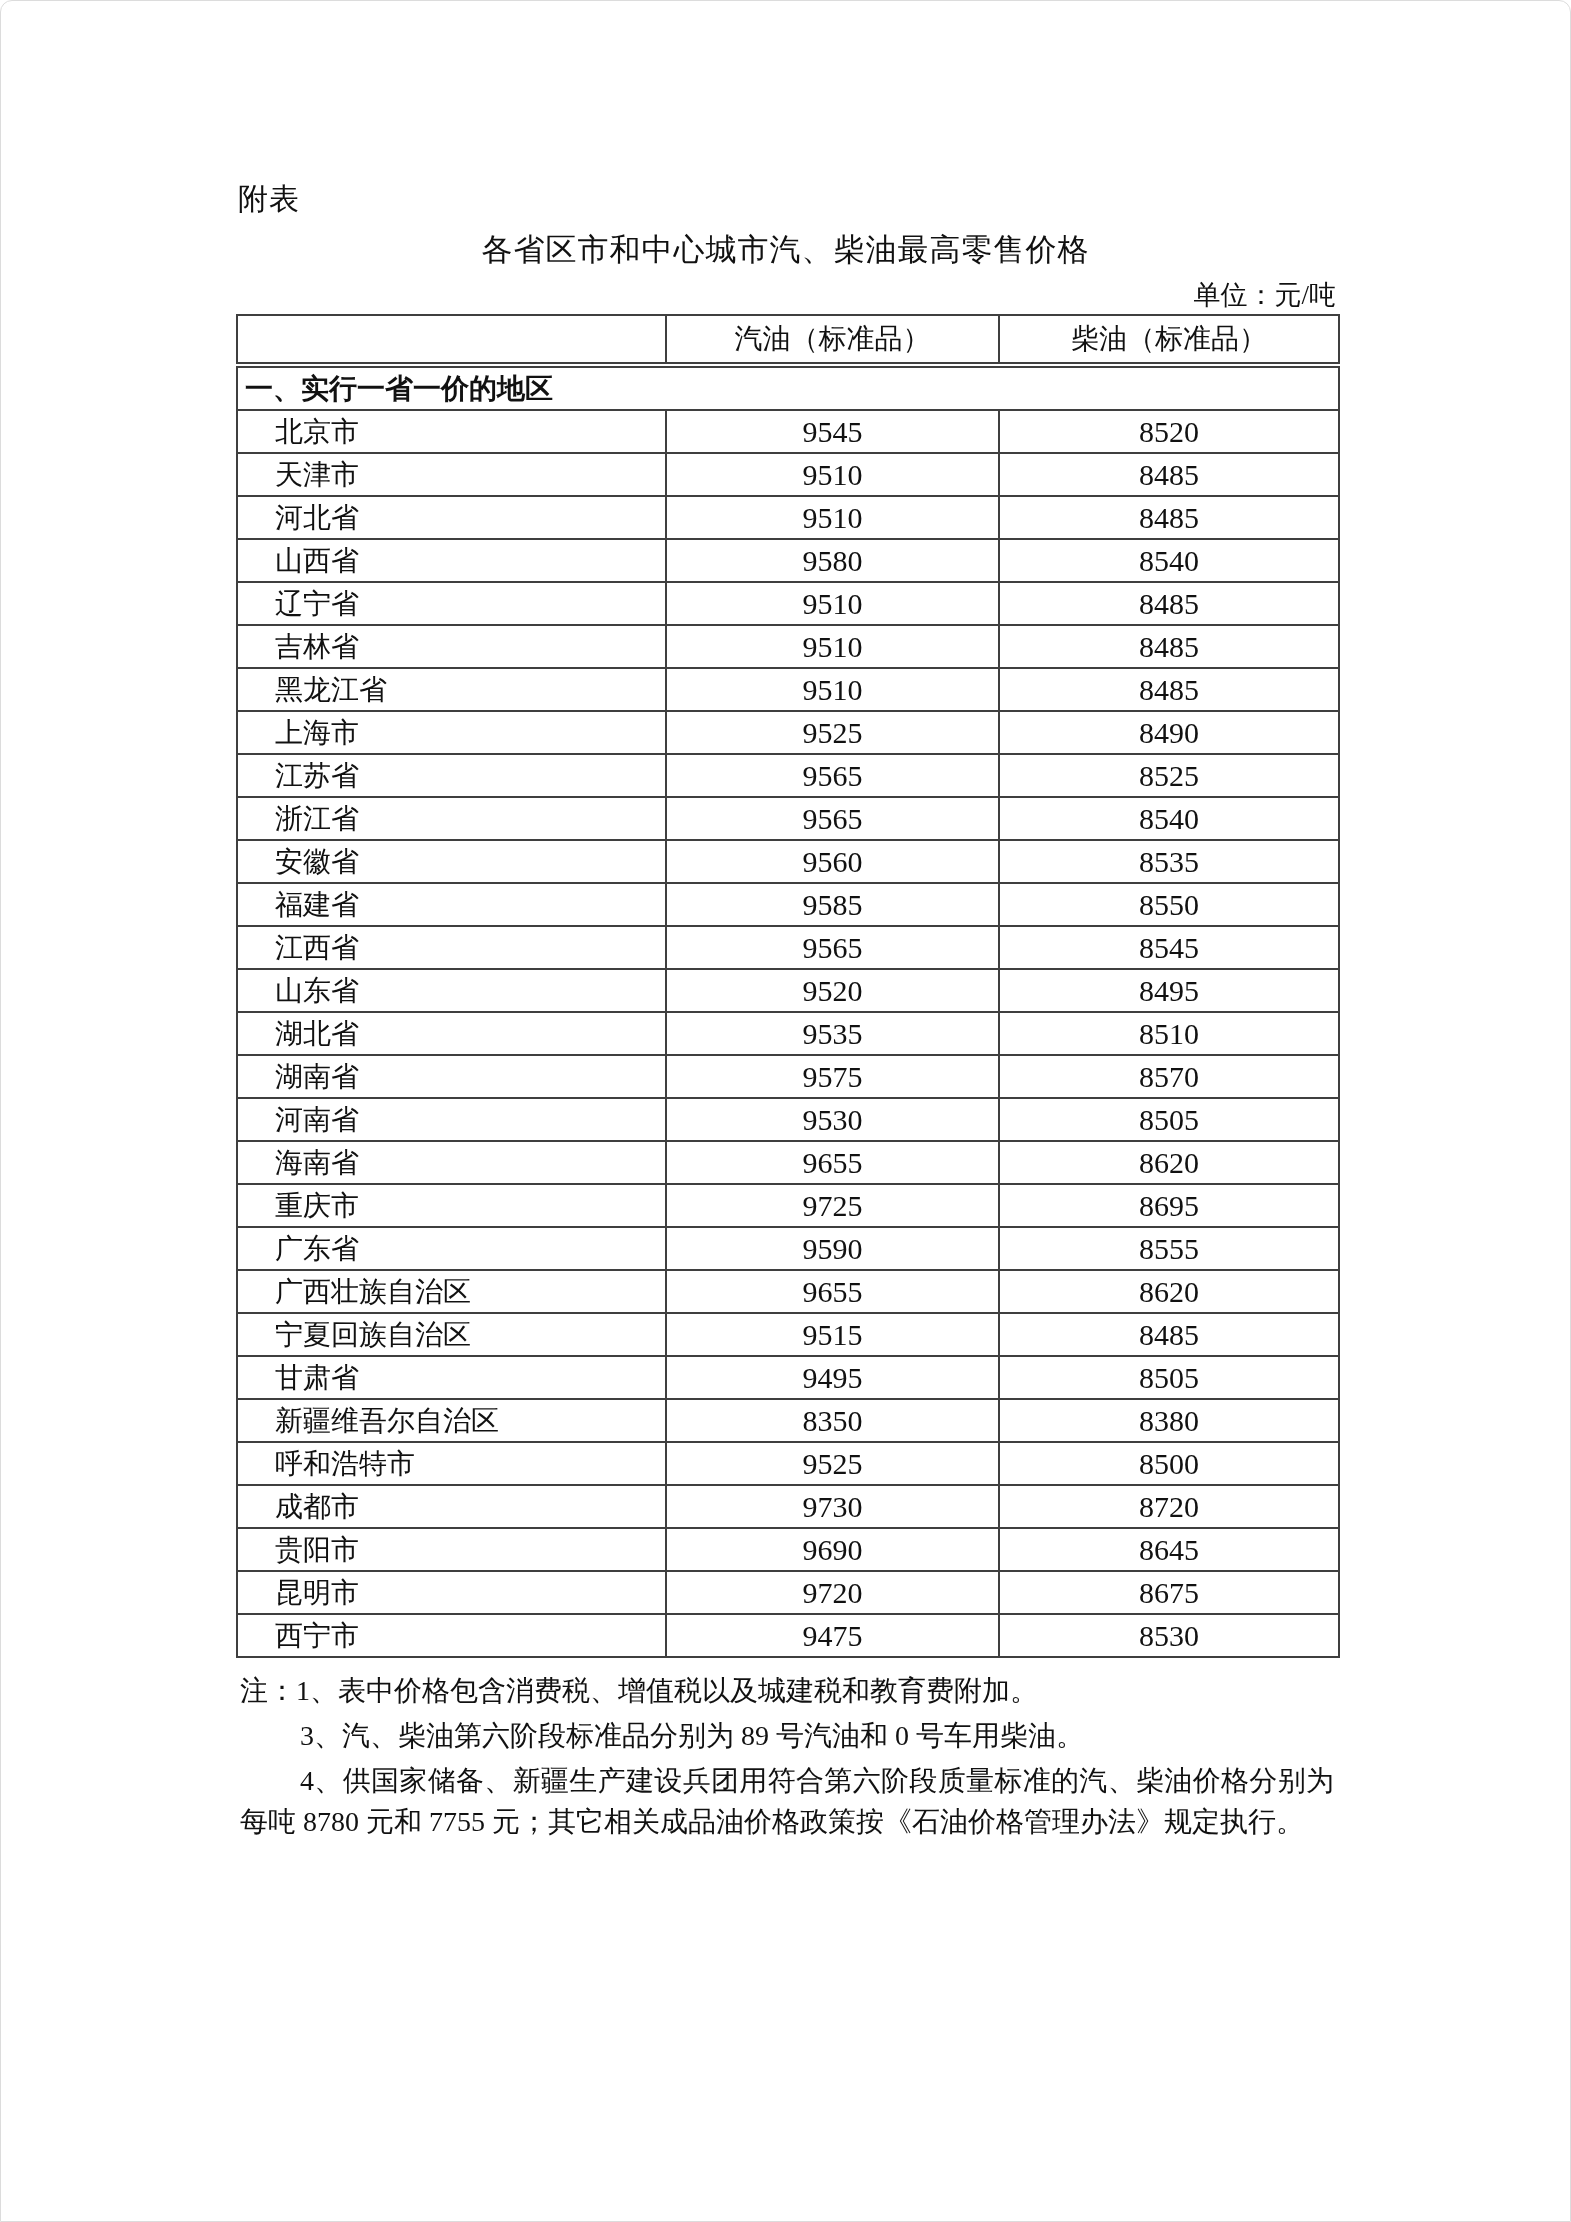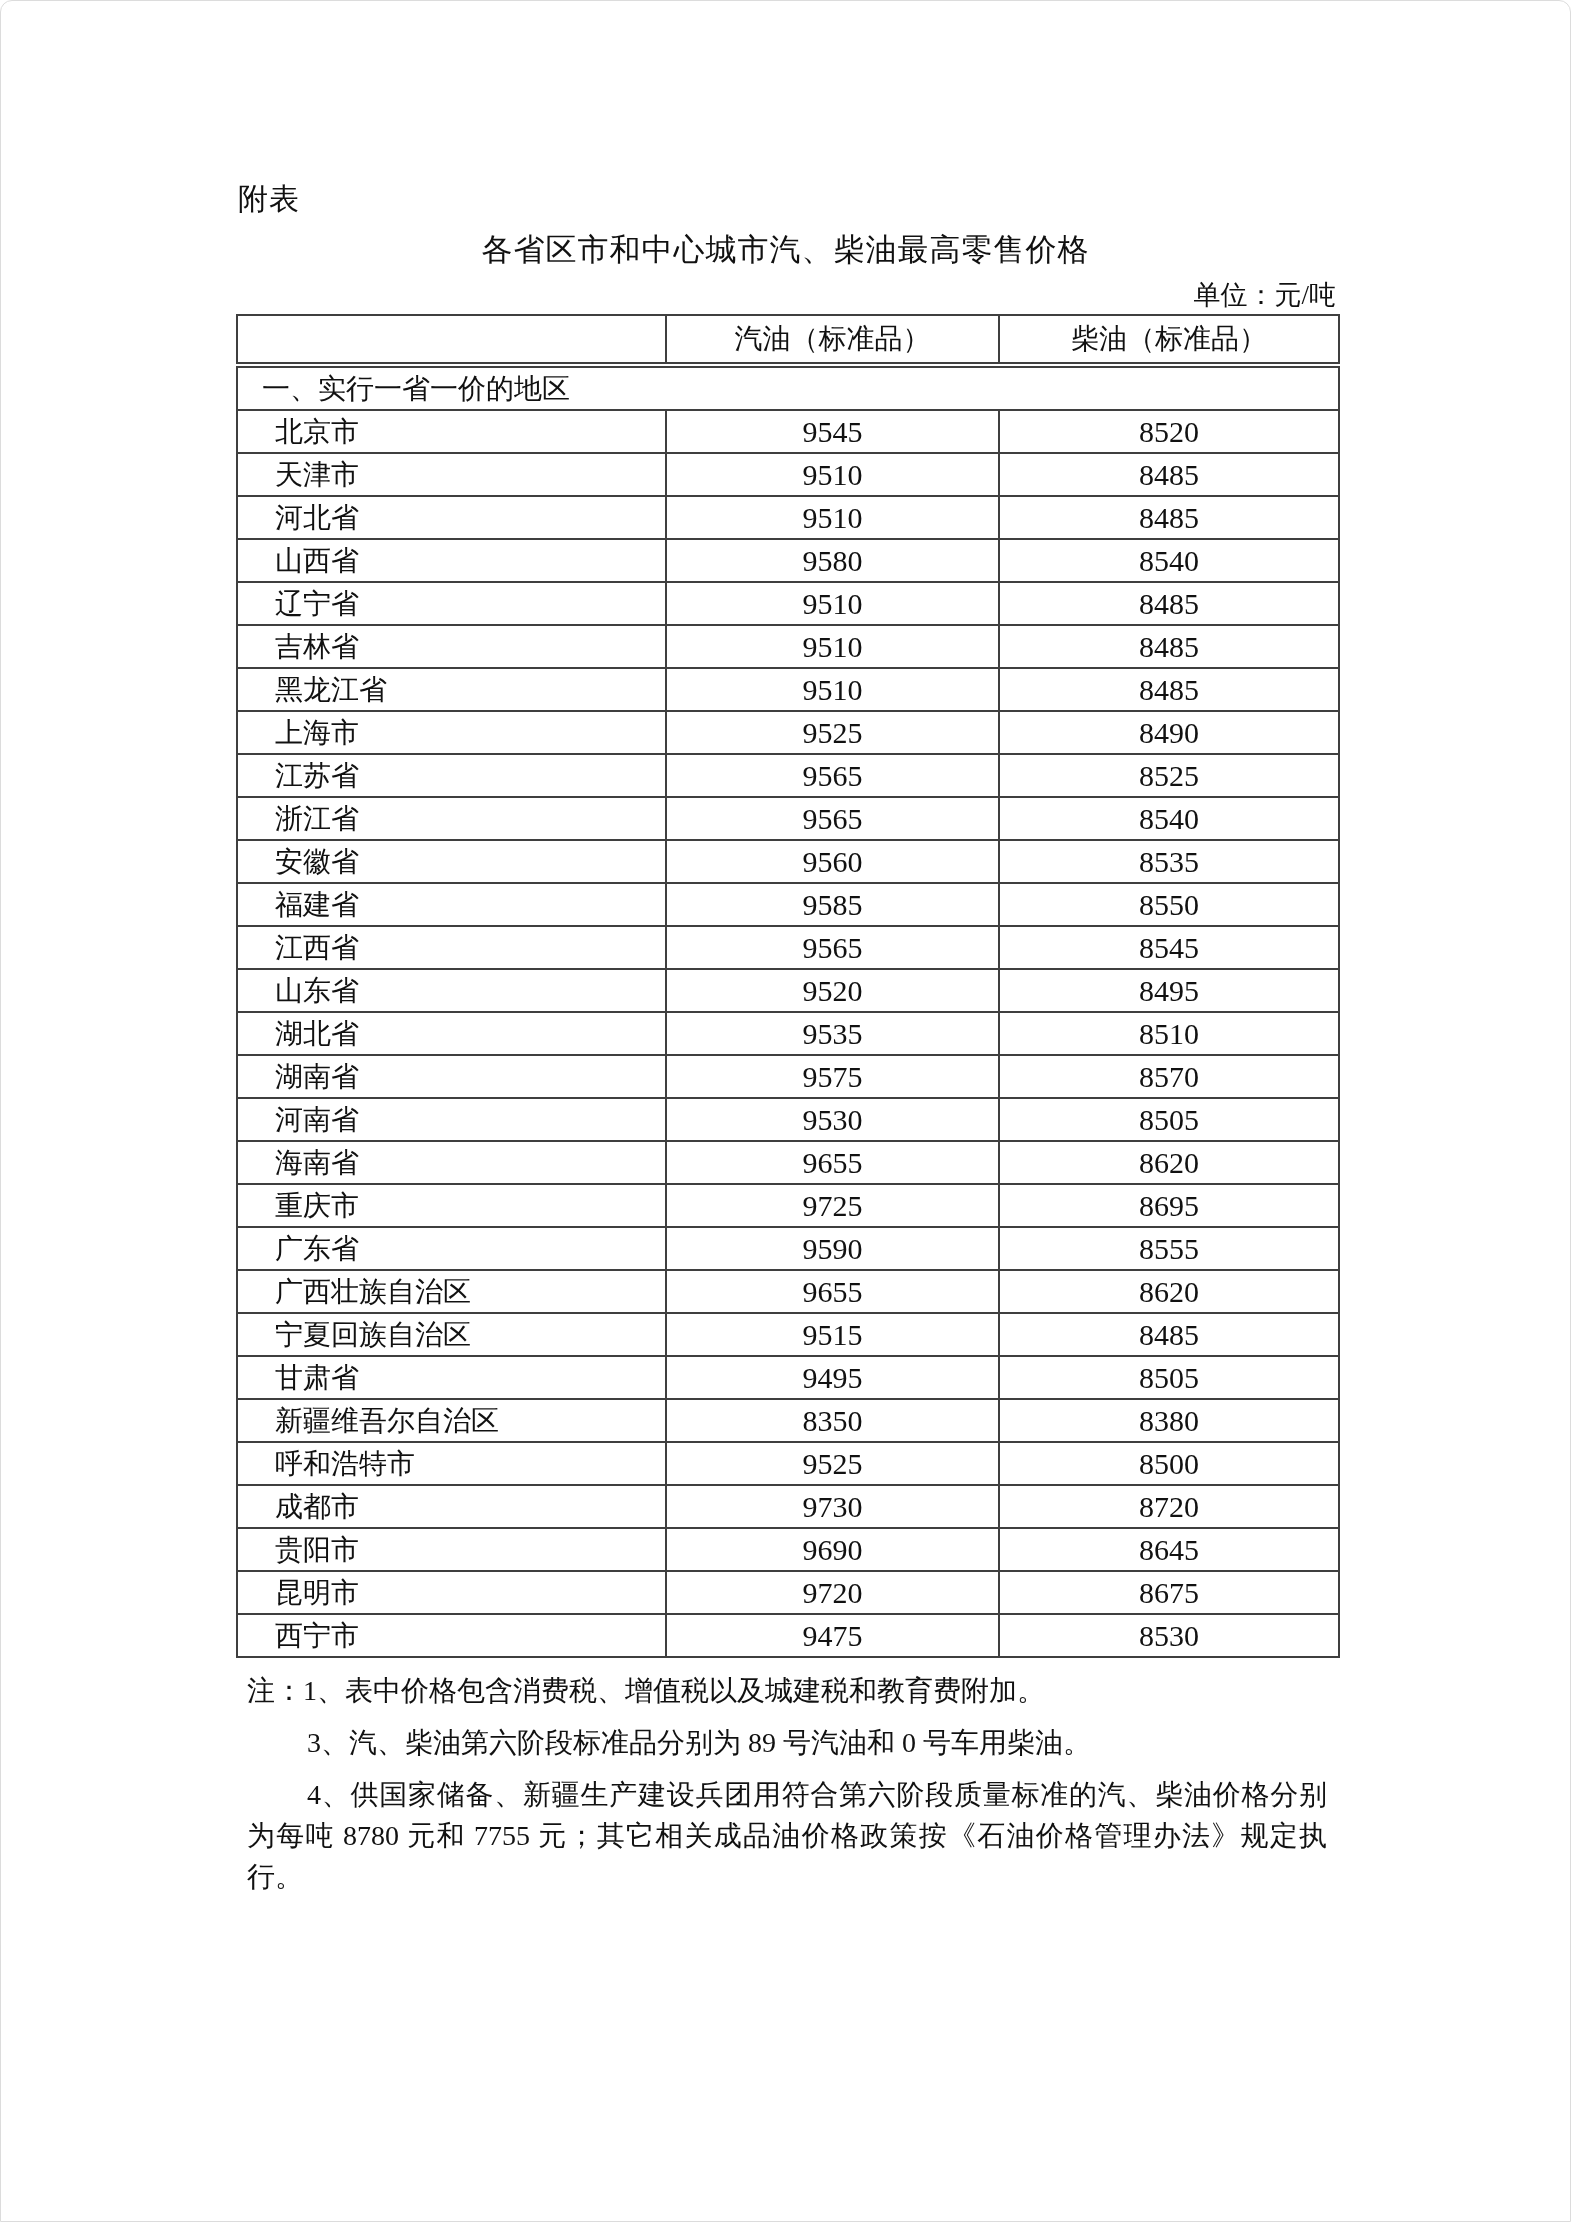--- a/index.html
+++ b/index.html
@@ -47,41 +47,42 @@
   }
   .price-table thead th {
     height:46px;
     font-size:28px;
     text-align:center;
     border-bottom:6px double #3f3f3f;
   }
   .price-table td { height:41px; }
   .price-table td.section-cell {
     text-align:left;
-    padding-left:24px;
-    font-size:28px;
+    padding-left:7px;
+    font-size:28px;
+    font-weight:bold;
   }
   .price-table tr.section-row td { border-top:6px double #3f3f3f; }
   .price-table td.region {
     text-align:left;
     padding-left:37px;
     font-size:28px;
   }
   .price-table td.value {
     text-align:center;
     font-size:30px;
   }
   .notes {
     margin-top:12px;
     width:1102px;
     font-size:28px;
     line-height:41px;
     text-align:justify;
   }
-  .notes p { margin:11px; }
+  .notes p { margin:4px; }
   .notes p.indent { text-indent:60px; }
 </style>
 </head>
 <body>
 
 <div class="tag-label">附表</div>
 
 <div class="doc-title">各省区市和中心城市汽、柴油最高零售价格</div>
 
 <div class="unit-label">单位：元/吨</div>

